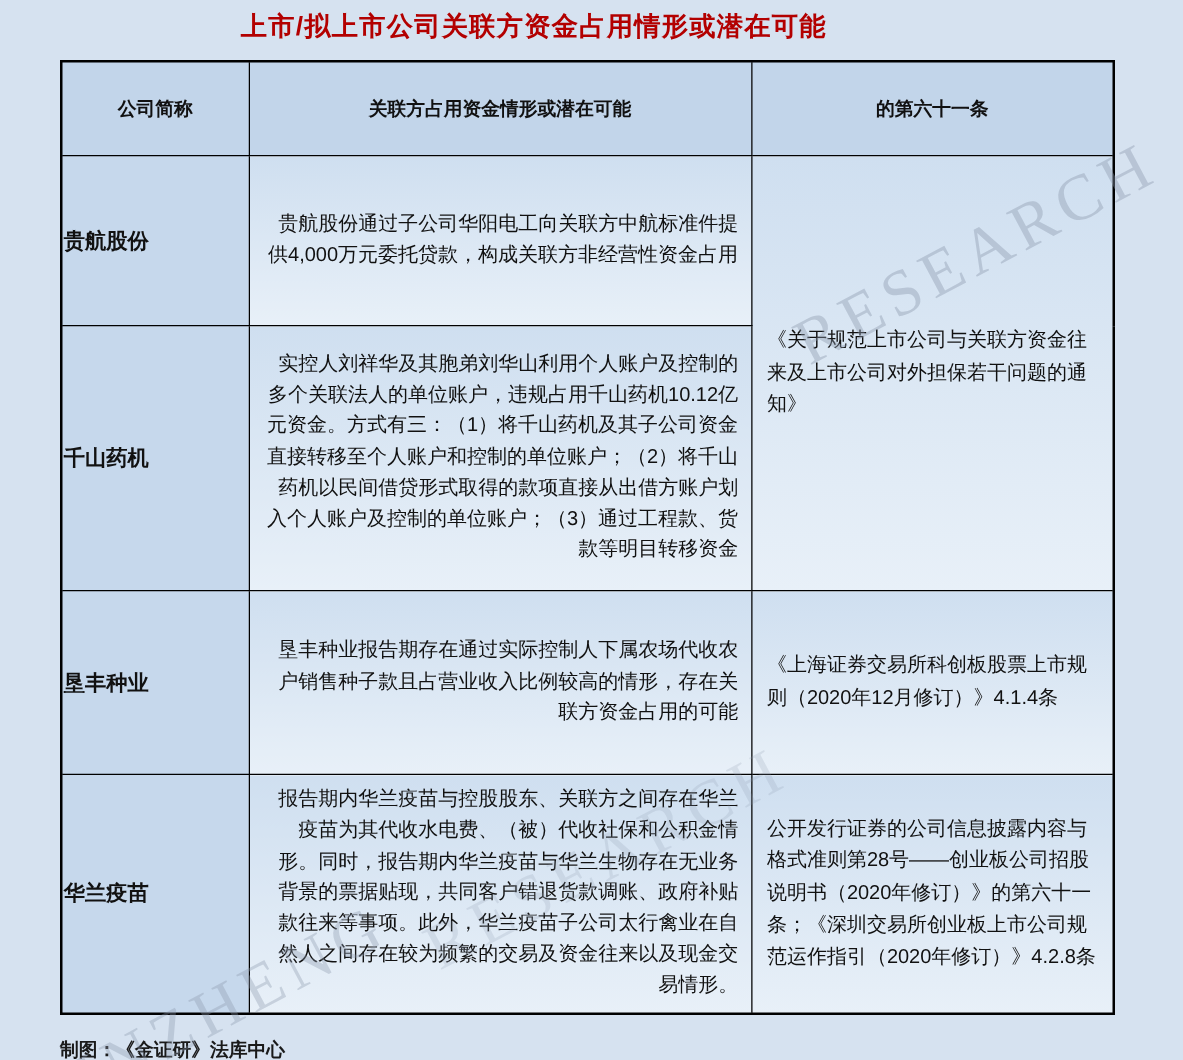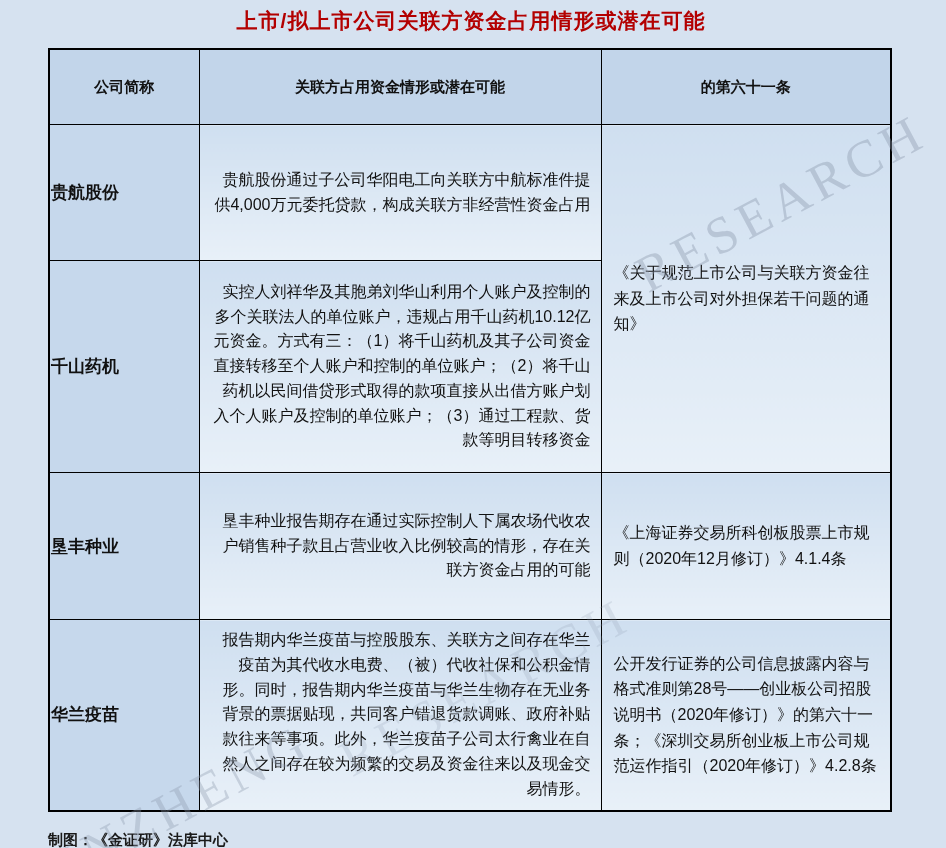--- a/index.html
+++ b/index.html
@@ -10,21 +10,20 @@
     position:relative;overflow:hidden;
     color:#111;
   }
   .title{
     position:absolute;left:0;top:7px;width:854px;
     text-align:center;
     font-size:21px;font-weight:bold;
     color:var(--title,#b30000);
     letter-spacing:1px;
     z-index:2;
-    padding-left:44px;
   }
   .table-wrap{
     position:absolute;left:48px;top:48px;z-index:1;
   }
   table{
     border-collapse:collapse;
     table-layout:fixed;
     width:842px;
     border:2px solid var(--border,#000);
   }

